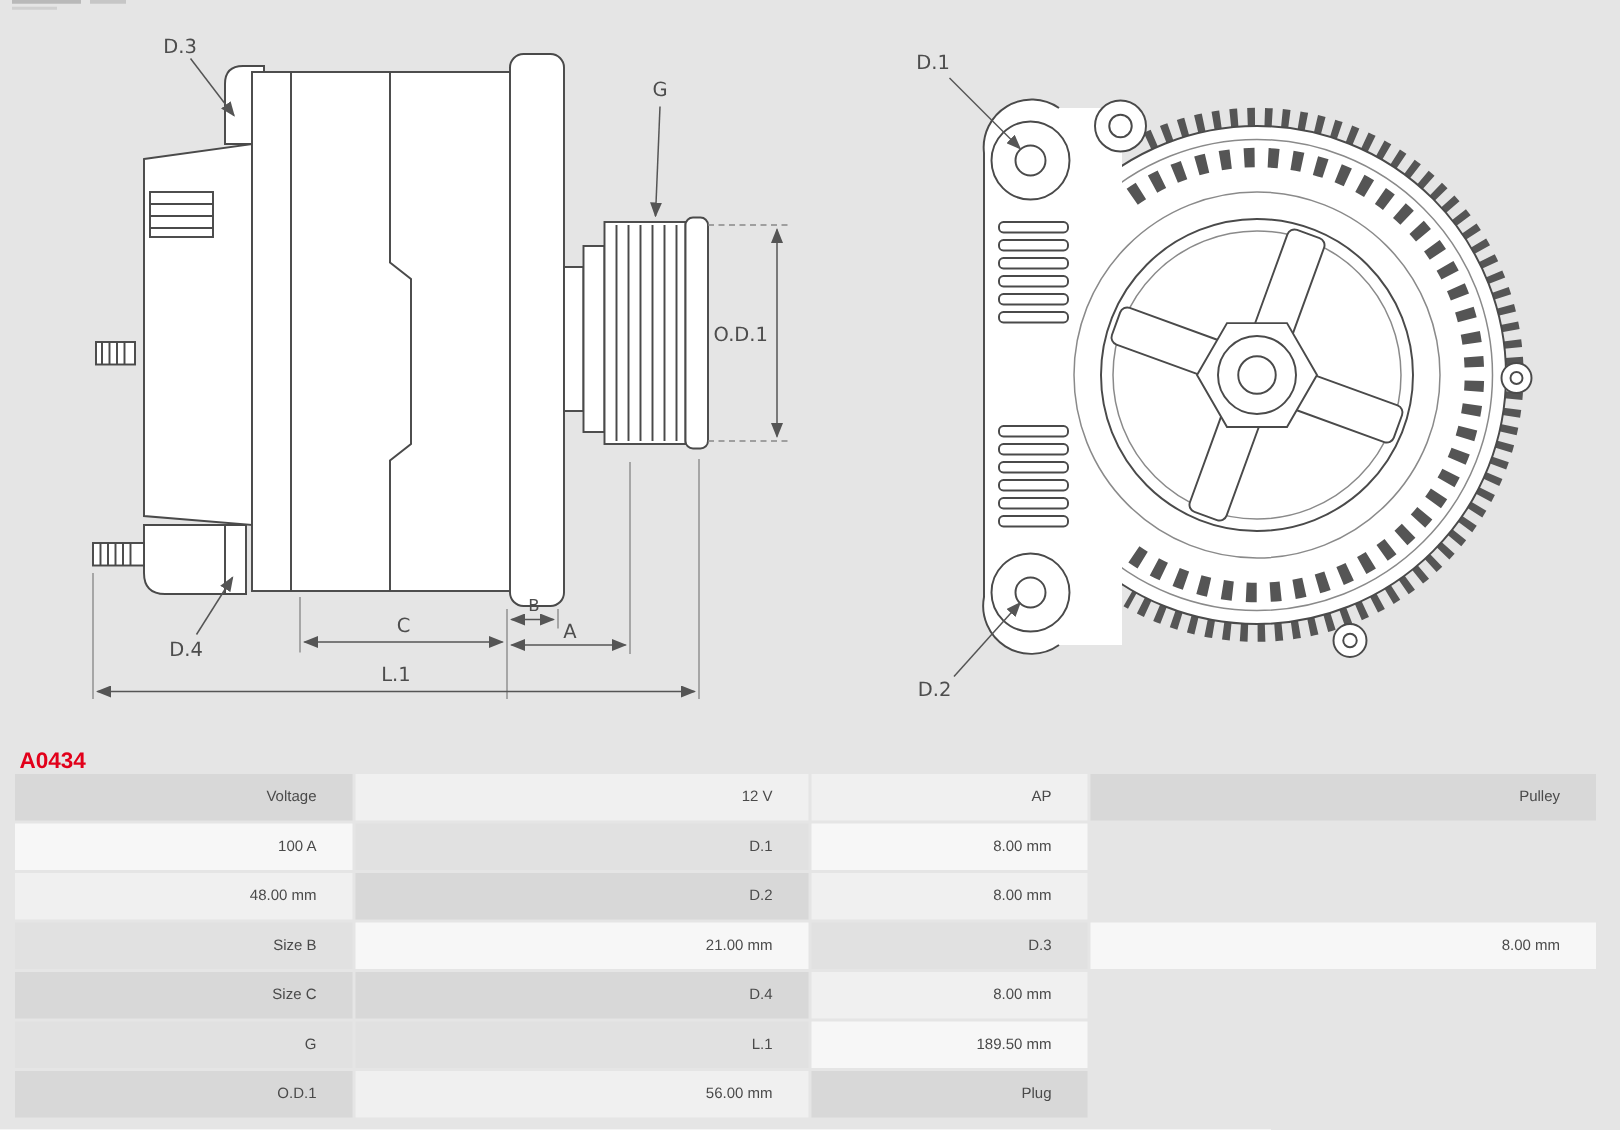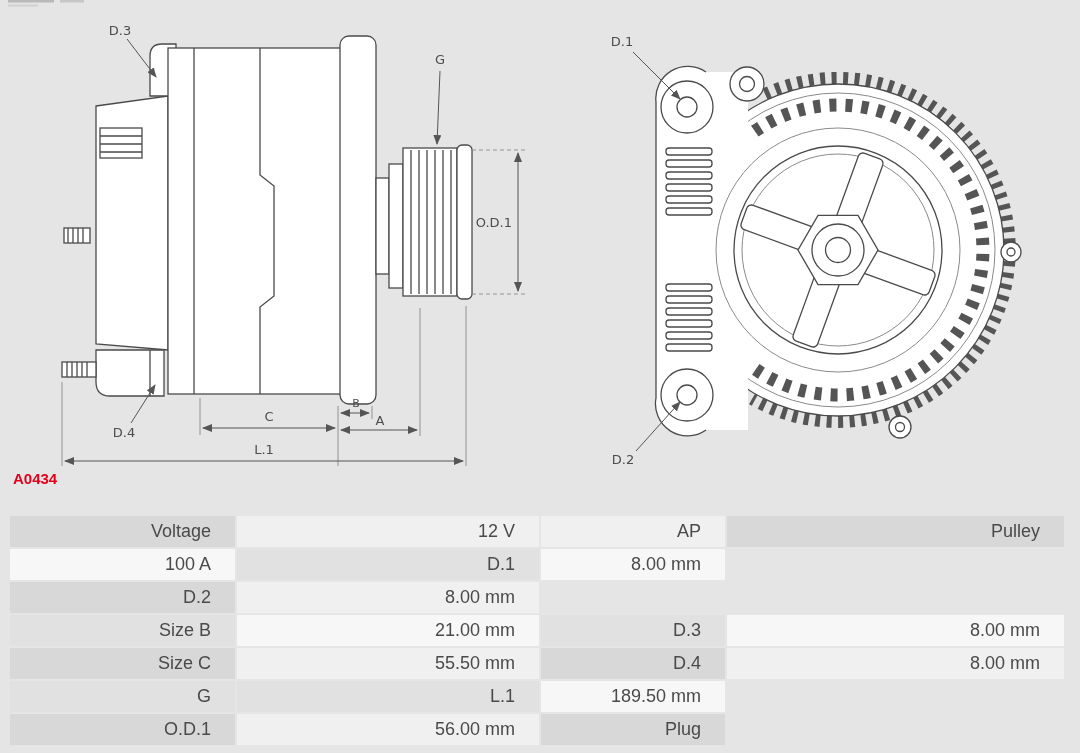--- a/index.html
+++ b/index.html
@@ -1,24 +1,24 @@
 <!DOCTYPE html>
 <html><head>
 <meta charset="utf-8">
 <style>
   html,body{margin:0;padding:0;background:#fff;}
   .stage{position:relative;width:1080px;height:753px;background:#e5e5e5;overflow:hidden;
          font-family:"Liberation Sans","DejaVu Sans",sans-serif;}
   .logo-frag{position:absolute;left:8px;top:0;}
   .drawing{position:absolute;left:0;top:0;}
-  .part-number{position:absolute;left:13px;top:470px;font-size:15px;font-weight:600;color:#e2001a;}
+  .part-number{position:absolute;left:13px;top:499px;font-size:15px;font-weight:600;color:#e2001a;}
   .spec-table{position:absolute;left:10px;top:516px;display:flex;flex-direction:column;gap:2px;}
   .spec-row{display:grid;grid-template-columns:225px 302px 184px 337px;gap:2px;height:31px;}
   .cell{display:flex;align-items:center;justify-content:flex-end;padding-right:24px;
-        font-size:18px;color:#4a4a4a;text-align:right;}
+        font-size:10px;color:#4a4a4a;text-align:right;}
   .cell.label{background:#d8d8d8;}
   .cell.value{background:#f0f0f0;}
   .spec-row:nth-child(even) .cell.label{background:#e1e1e1;}
   .spec-row:nth-child(even) .cell.value{background:#f7f7f7;}
   
   .s{stroke:#4a4a4a;stroke-width:1.3;fill:none;}
   .sw{stroke:#4a4a4a;stroke-width:1.3;fill:#fff;}
   .thin{stroke:#8a8a8a;stroke-width:1;fill:none;}
   .dim{stroke:#555;stroke-width:1;fill:none;}
   .ext{stroke:#888;stroke-width:0.9;fill:none;}
@@ -165,32 +165,32 @@
       <div class="cell value">12 V</div>
       <div class="cell value">AP</div>
       <div class="cell label">Pulley</div>
     </div>
     <div class="spec-row">
       <div class="cell value">100 A</div>
       <div class="cell label">D.1</div>
       <div class="cell value">8.00 mm</div>
     </div>
     <div class="spec-row">
+      <div class="cell value">48.00 mm</div>
       <div class="cell label">D.2</div>
       <div class="cell value">8.00 mm</div>
     </div>
     <div class="spec-row">
       <div class="cell label">Size B</div>
       <div class="cell value">21.00 mm</div>
       <div class="cell label">D.3</div>
       <div class="cell value">8.00 mm</div>
     </div>
     <div class="spec-row">
       <div class="cell label">Size C</div>
-      <div class="cell value">55.50 mm</div>
       <div class="cell label">D.4</div>
       <div class="cell value">8.00 mm</div>
     </div>
     <div class="spec-row">
       <div class="cell label">G</div>
       <div class="cell label">L.1</div>
       <div class="cell value">189.50 mm</div>
     </div>
     <div class="spec-row">
       <div class="cell label">O.D.1</div>

